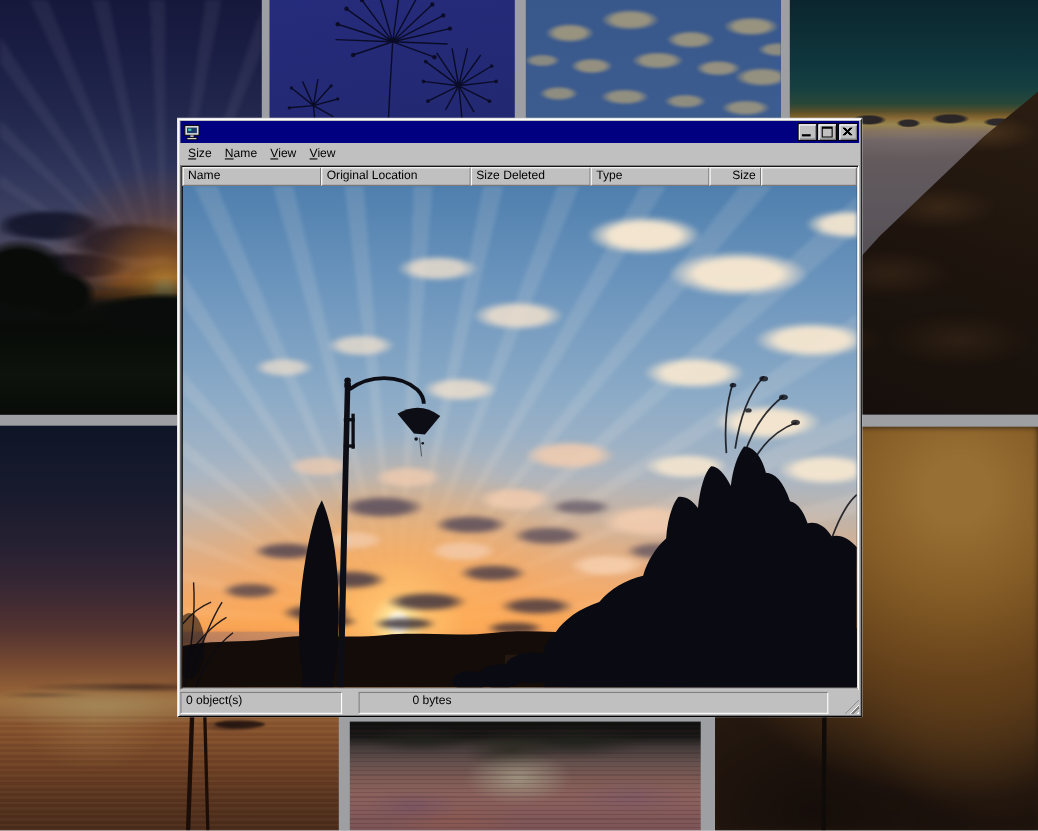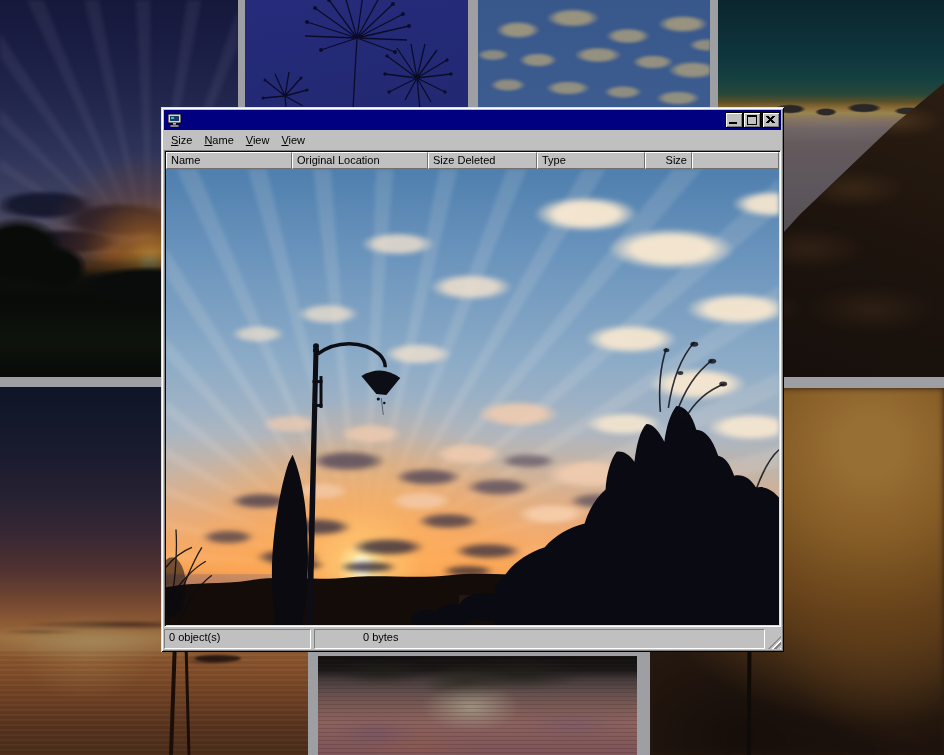--- a/index.html
+++ b/index.html
@@ -213,21 +213,21 @@
     radial-gradient(56px 18px at 502px 305px,rgba(244,205,175,.85) 0 45%,transparent 75%),
     radial-gradient(50px 16px at 562px 325px,rgba(244,205,175,.85) 0 45%,transparent 75%),
     radial-gradient(46px 14px at 385px 345px,rgba(248,210,178,.8) 0 45%,transparent 75%),
     radial-gradient(48px 15px at 452px 362px,rgba(248,210,178,.8) 0 45%,transparent 75%),
     radial-gradient(42px 13px at 255px 332px,rgba(244,205,175,.75) 0 45%,transparent 75%),
     radial-gradient(38px 12px at 155px 322px,rgba(244,205,175,.7) 0 45%,transparent 75%),
     radial-gradient(46px 14px at 532px 372px,rgba(248,200,168,.8) 0 45%,transparent 75%),
     radial-gradient(40px 13px at 602px 352px,rgba(248,200,168,.75) 0 45%,transparent 75%);}
   .silhouettes{position:absolute;inset:0;width:100%;height:100%;}
   
-  .statusbar{height:20px;margin-top:2px;display:flex;gap:3px;flex:none;align-items:stretch;font-size:11px;}
+  .statusbar{height:20px;margin-top:2px;display:flex;gap:15px;flex:none;align-items:stretch;font-size:11px;}
   .spanel{border:1px solid;border-color:#808080 #fff #fff #808080;padding:1px 4px 0;box-sizing:border-box;color:#000;}
   .sp1{width:147px;flex:none;}
   .sp2{flex:1;padding-left:48px;}
   .grip{width:13px;flex:none;align-self:flex-end;height:13px;
     background:repeating-linear-gradient(135deg,transparent 0 2px,#fff 2px 3px,#808080 3px 5px);
     clip-path:polygon(100% 0,100% 100%,0 100%);}
 </style>
 </head>
 <body>
 

